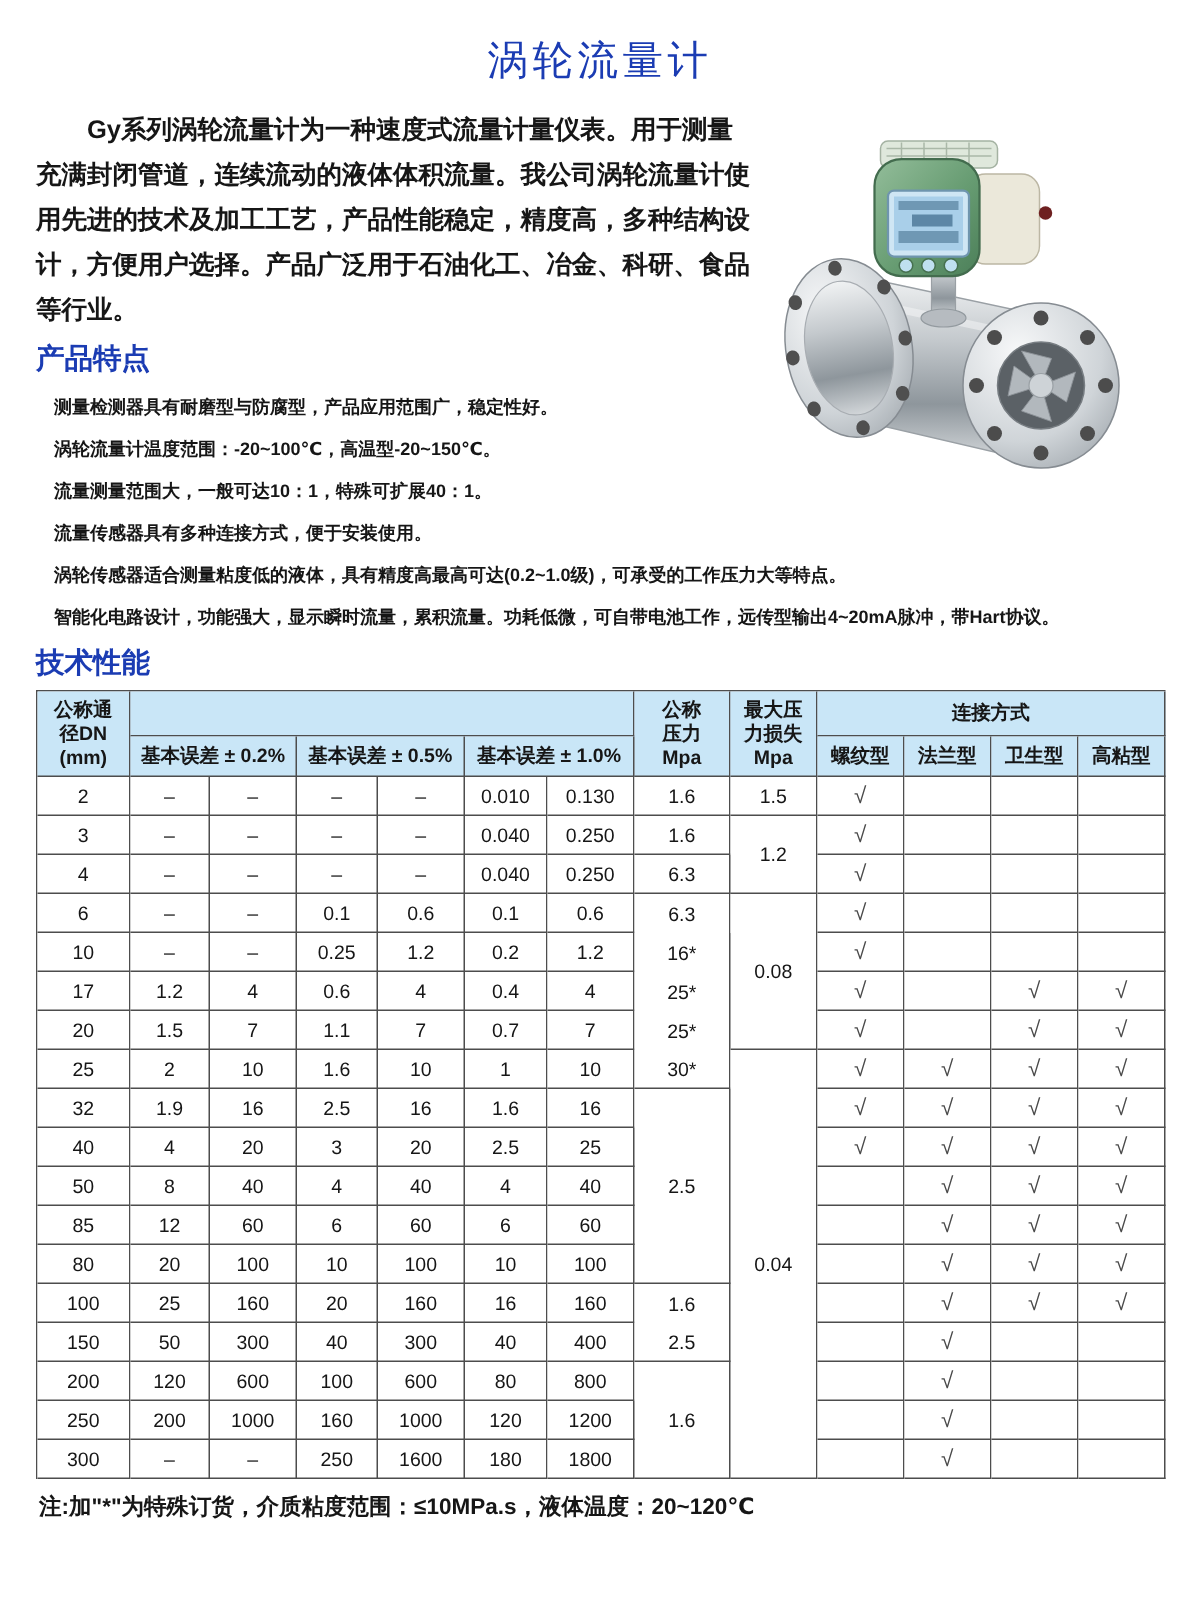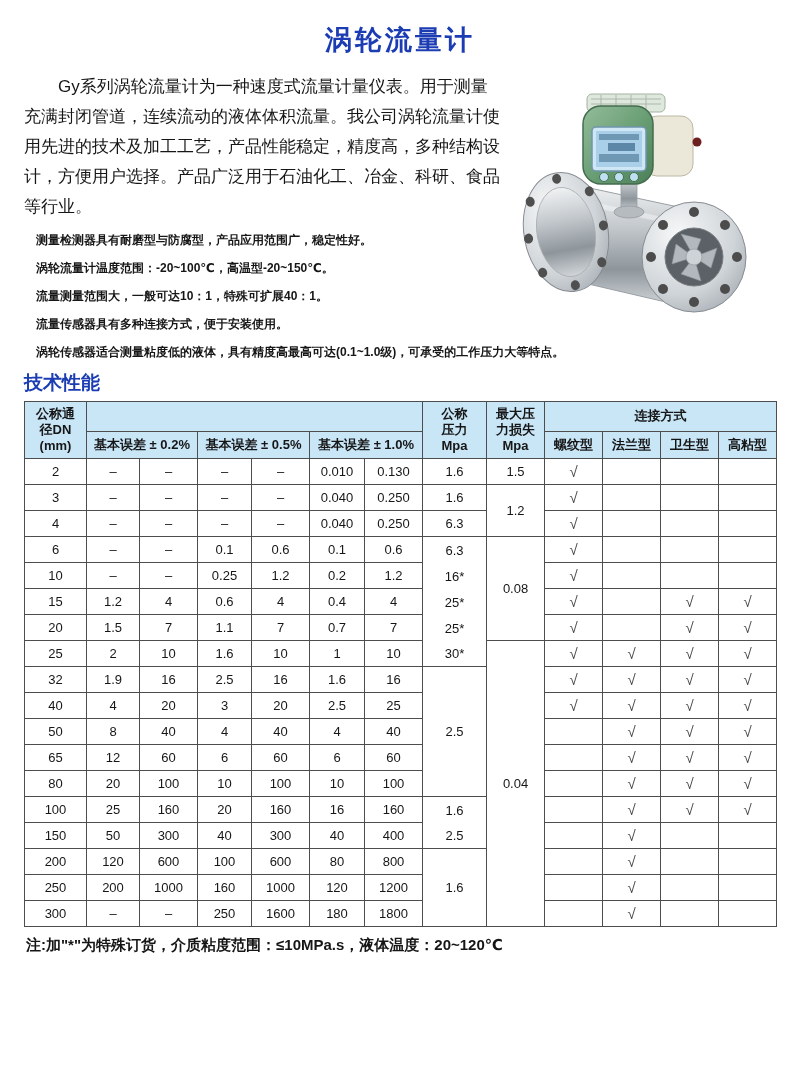--- a/index.html
+++ b/index.html
@@ -11,29 +11,29 @@
   }
   html,body{margin:0;padding:0;background:#fff;}
   body{
     width:800px;min-height:1066px;
     font-family:"Liberation Sans","DejaVu Sans",sans-serif;
     color:var(--text);
   }
   .page{padding:16px 24px 0 24px;box-sizing:border-box;}
   .title{
     text-align:center;color:var(--accent);
-    font-size:27px;font-weight:bold;letter-spacing:3px;
+    font-size:27px;font-weight:normal;letter-spacing:3px;
     margin:6px 0 14px 0;
   }
   .photo{
     float:right;width:265px;height:242px;
     margin:0 0 4px 10px;
   }
   .intro{
-    font-size:17px;font-weight:normal;line-height:30px;
+    font-size:17px;font-weight:bold;line-height:30px;
     text-indent:2em;margin:0 0 4px 0;
   }
   .sec-heading{
     color:var(--accent);font-size:19px;font-weight:bold;
     margin:4px 0 5px 0;
   }
   .sec-heading.clear{clear:both;}
   .features p{
     font-size:12px;font-weight:bold;line-height:28px;
     margin:0;text-indent:1em;
@@ -143,27 +143,29 @@
       <rect x="97" y="71" width="27" height="8" fill="#5d87a6"></rect>
       <rect x="88" y="82" width="40" height="8" fill="#6f98b4"></rect>
       <circle cx="93" cy="105" r="4.5" fill="#bfe0f0" stroke="#46704f" stroke-width="1"></circle>
       <circle cx="108" cy="105" r="4.5" fill="#bfe0f0" stroke="#46704f" stroke-width="1"></circle>
       <circle cx="123" cy="105" r="4.5" fill="#bfe0f0" stroke="#46704f" stroke-width="1"></circle>
     </g>
   </svg>
 
   <p class="intro">Gy系列涡轮流量计为一种速度式流量计量仪表。用于测量充满封闭管道，连续流动的液体体积流量。我公司涡轮流量计使用先进的技术及加工工艺，产品性能稳定，精度高，多种结构设计，方便用户选择。产品广泛用于石油化工、冶金、科研、食品等行业。</p>
 
+  <h2 class="sec-heading">产品特点</h2>
 
   <div class="features">
     <p>测量检测器具有耐磨型与防腐型，产品应用范围广，稳定性好。</p>
     <p>涡轮流量计温度范围：-20~100℃，高温型-20~150℃。</p>
     <p>流量测量范围大，一般可达10：1，特殊可扩展40：1。</p>
     <p>流量传感器具有多种连接方式，便于安装使用。</p>
-    <p>涡轮传感器适合测量粘度低的液体，具有精度高最高可达(0.1~1.0级)，可承受的工作压力大等特点。</p>
+    <p>涡轮传感器适合测量粘度低的液体，具有精度高最高可达(0.2~1.0级)，可承受的工作压力大等特点。</p>
+    <p>智能化电路设计，功能强大，显示瞬时流量，累积流量。功耗低微，可自带电池工作，远传型输出4~20mA脉冲，带Hart协议。</p>
   </div>
 
   <h2 class="sec-heading clear">技术性能</h2>
 
   <table class="spec">
     <colgroup>
       <col style="width:62px">
         <col style="width:53px">
         <col style="width:58px">
       <col style="width:54px">
@@ -269,21 +271,21 @@
           <td>1.2</td>
           <td>0.2</td>
           <td>1.2</td>
           <td class="nb">16*</td>
           <td class="chk">√</td>
           <td class="chk"></td>
           <td class="chk"></td>
           <td class="chk"></td>
         </tr>
         <tr>
-          <td>15</td>
+          <td>17</td>
           <td>1.2</td>
           <td>4</td>
           <td>0.6</td>
           <td>4</td>
           <td>0.4</td>
           <td>4</td>
           <td class="nb">25*</td>
           <td class="chk">√</td>
           <td class="chk"></td>
           <td class="chk">√</td>
@@ -352,21 +354,21 @@
           <td>4</td>
           <td>40</td>
           <td>4</td>
           <td>40</td>
           <td class="chk"></td>
           <td class="chk">√</td>
           <td class="chk">√</td>
           <td class="chk">√</td>
         </tr>
         <tr>
-          <td>65</td>
+          <td>85</td>
           <td>12</td>
           <td>60</td>
           <td>6</td>
           <td>60</td>
           <td>6</td>
           <td>60</td>
           <td class="chk"></td>
           <td class="chk">√</td>
           <td class="chk">√</td>
           <td class="chk">√</td>

